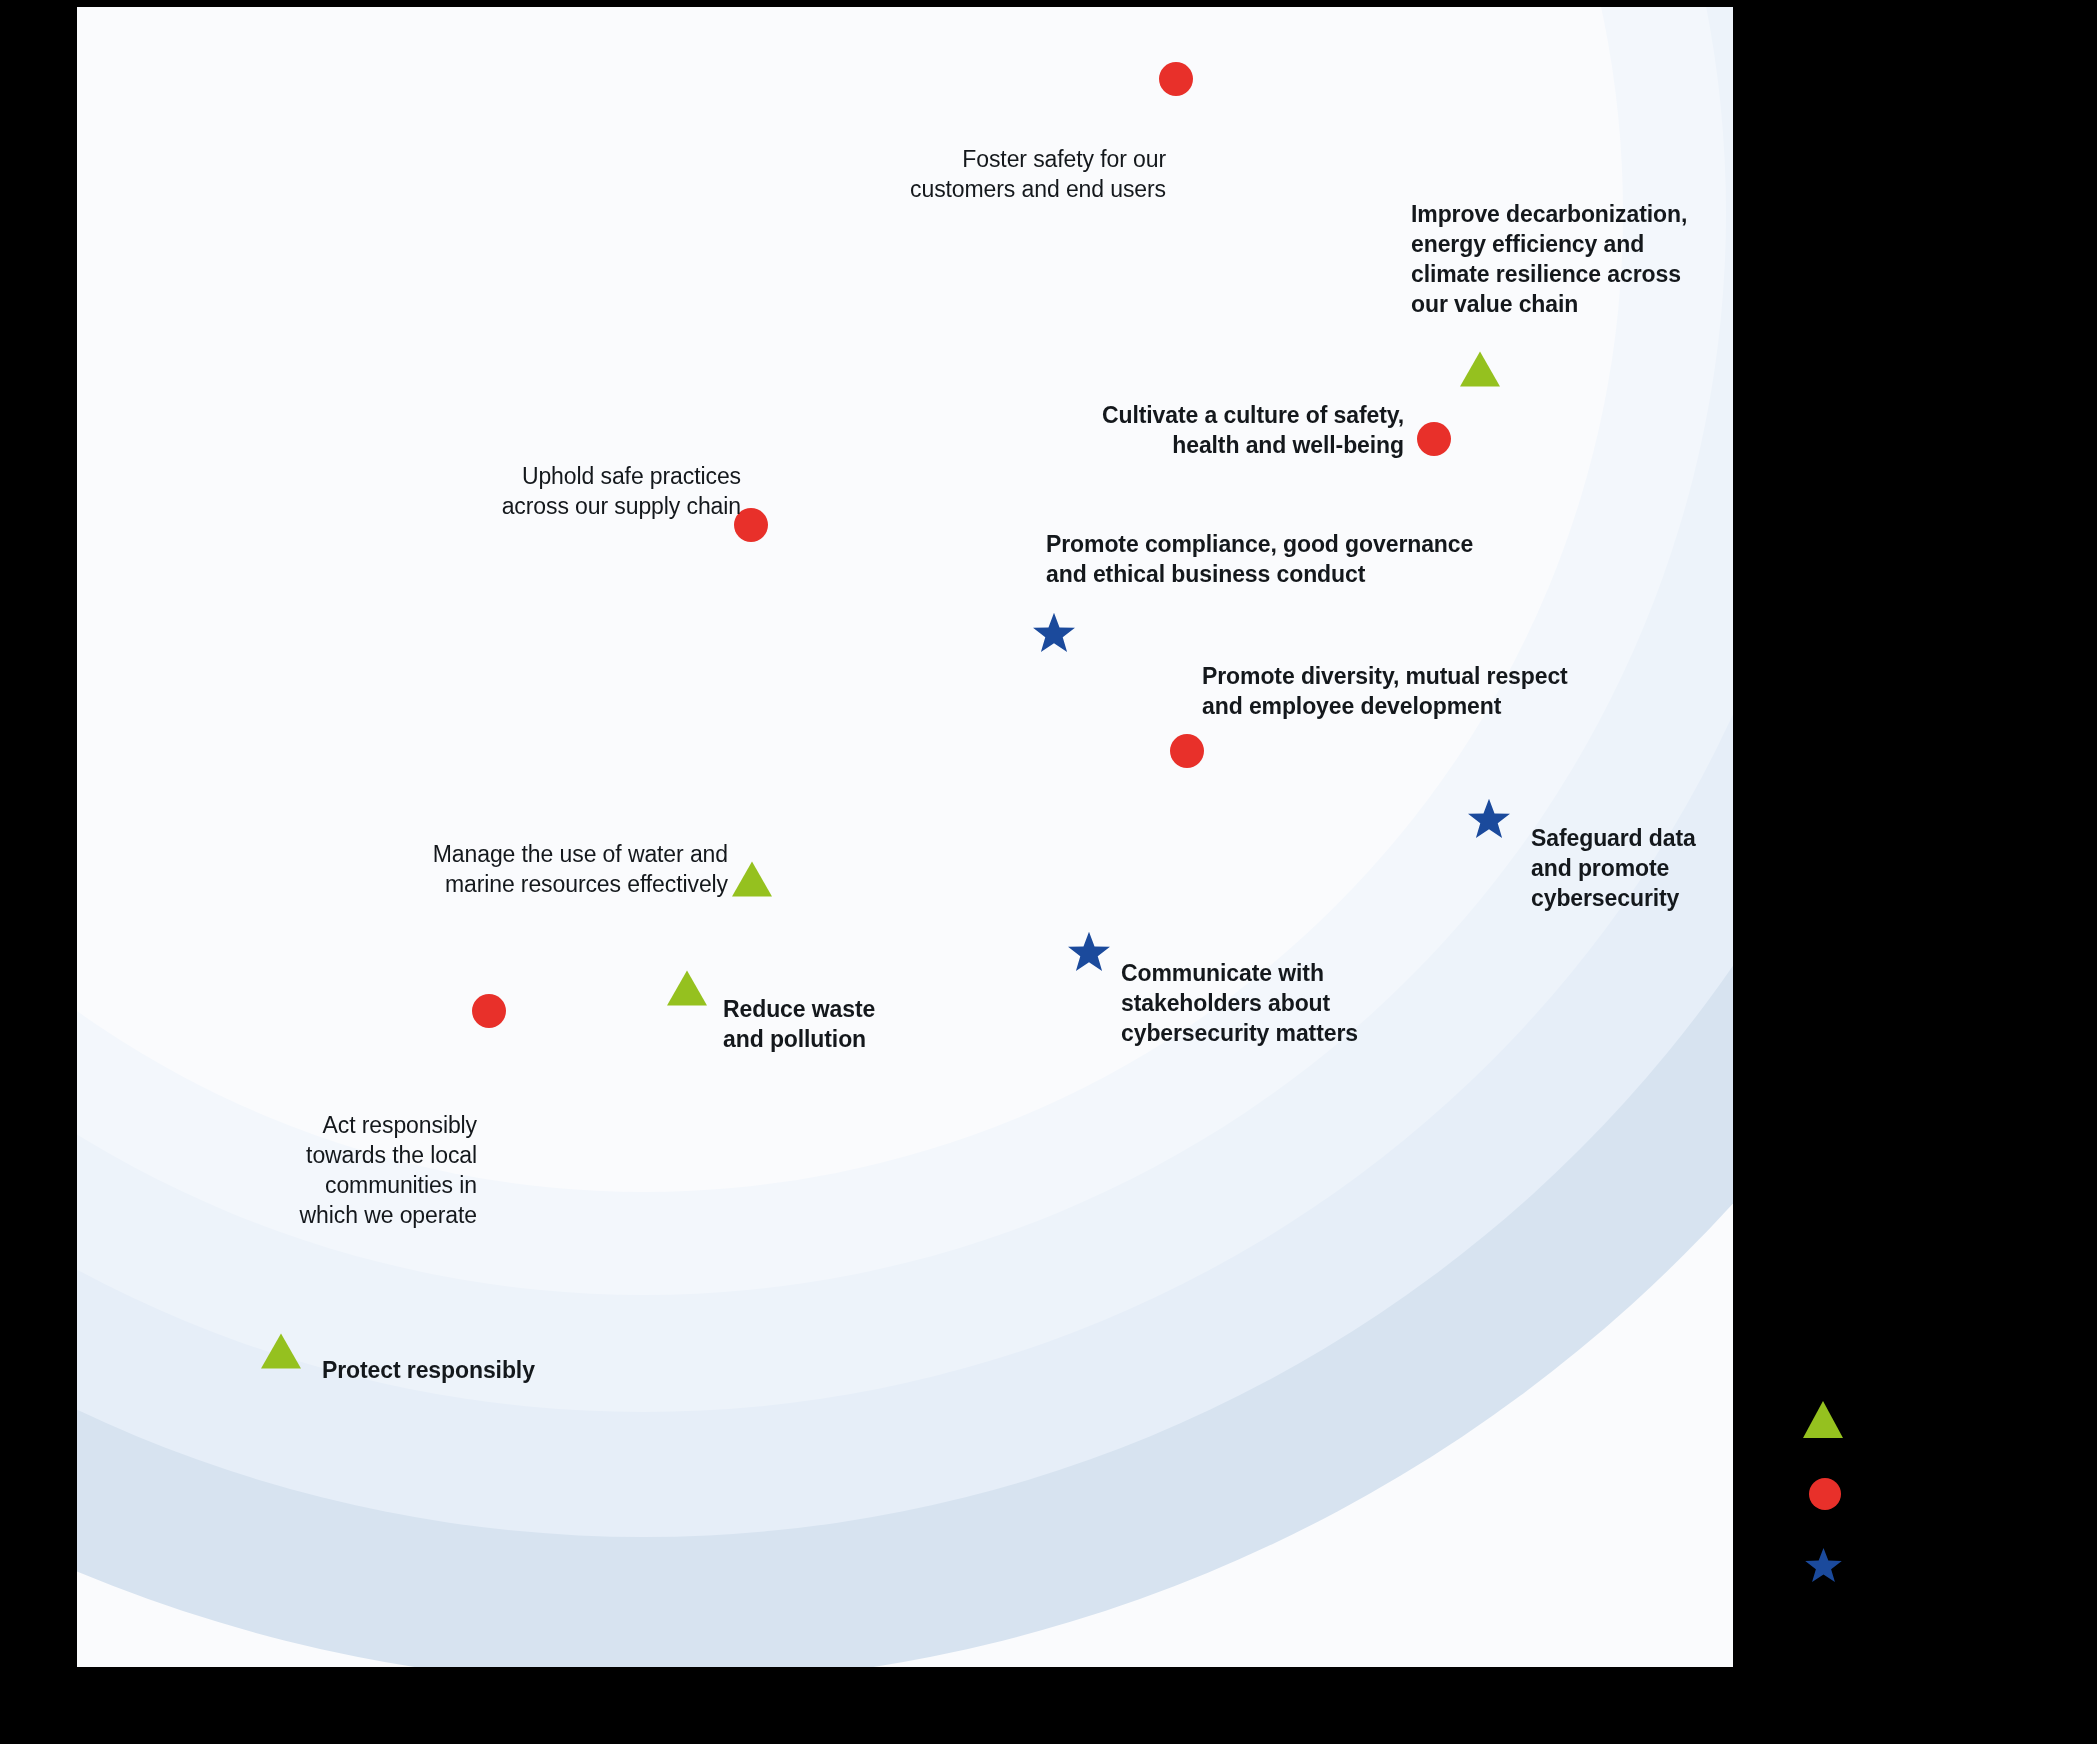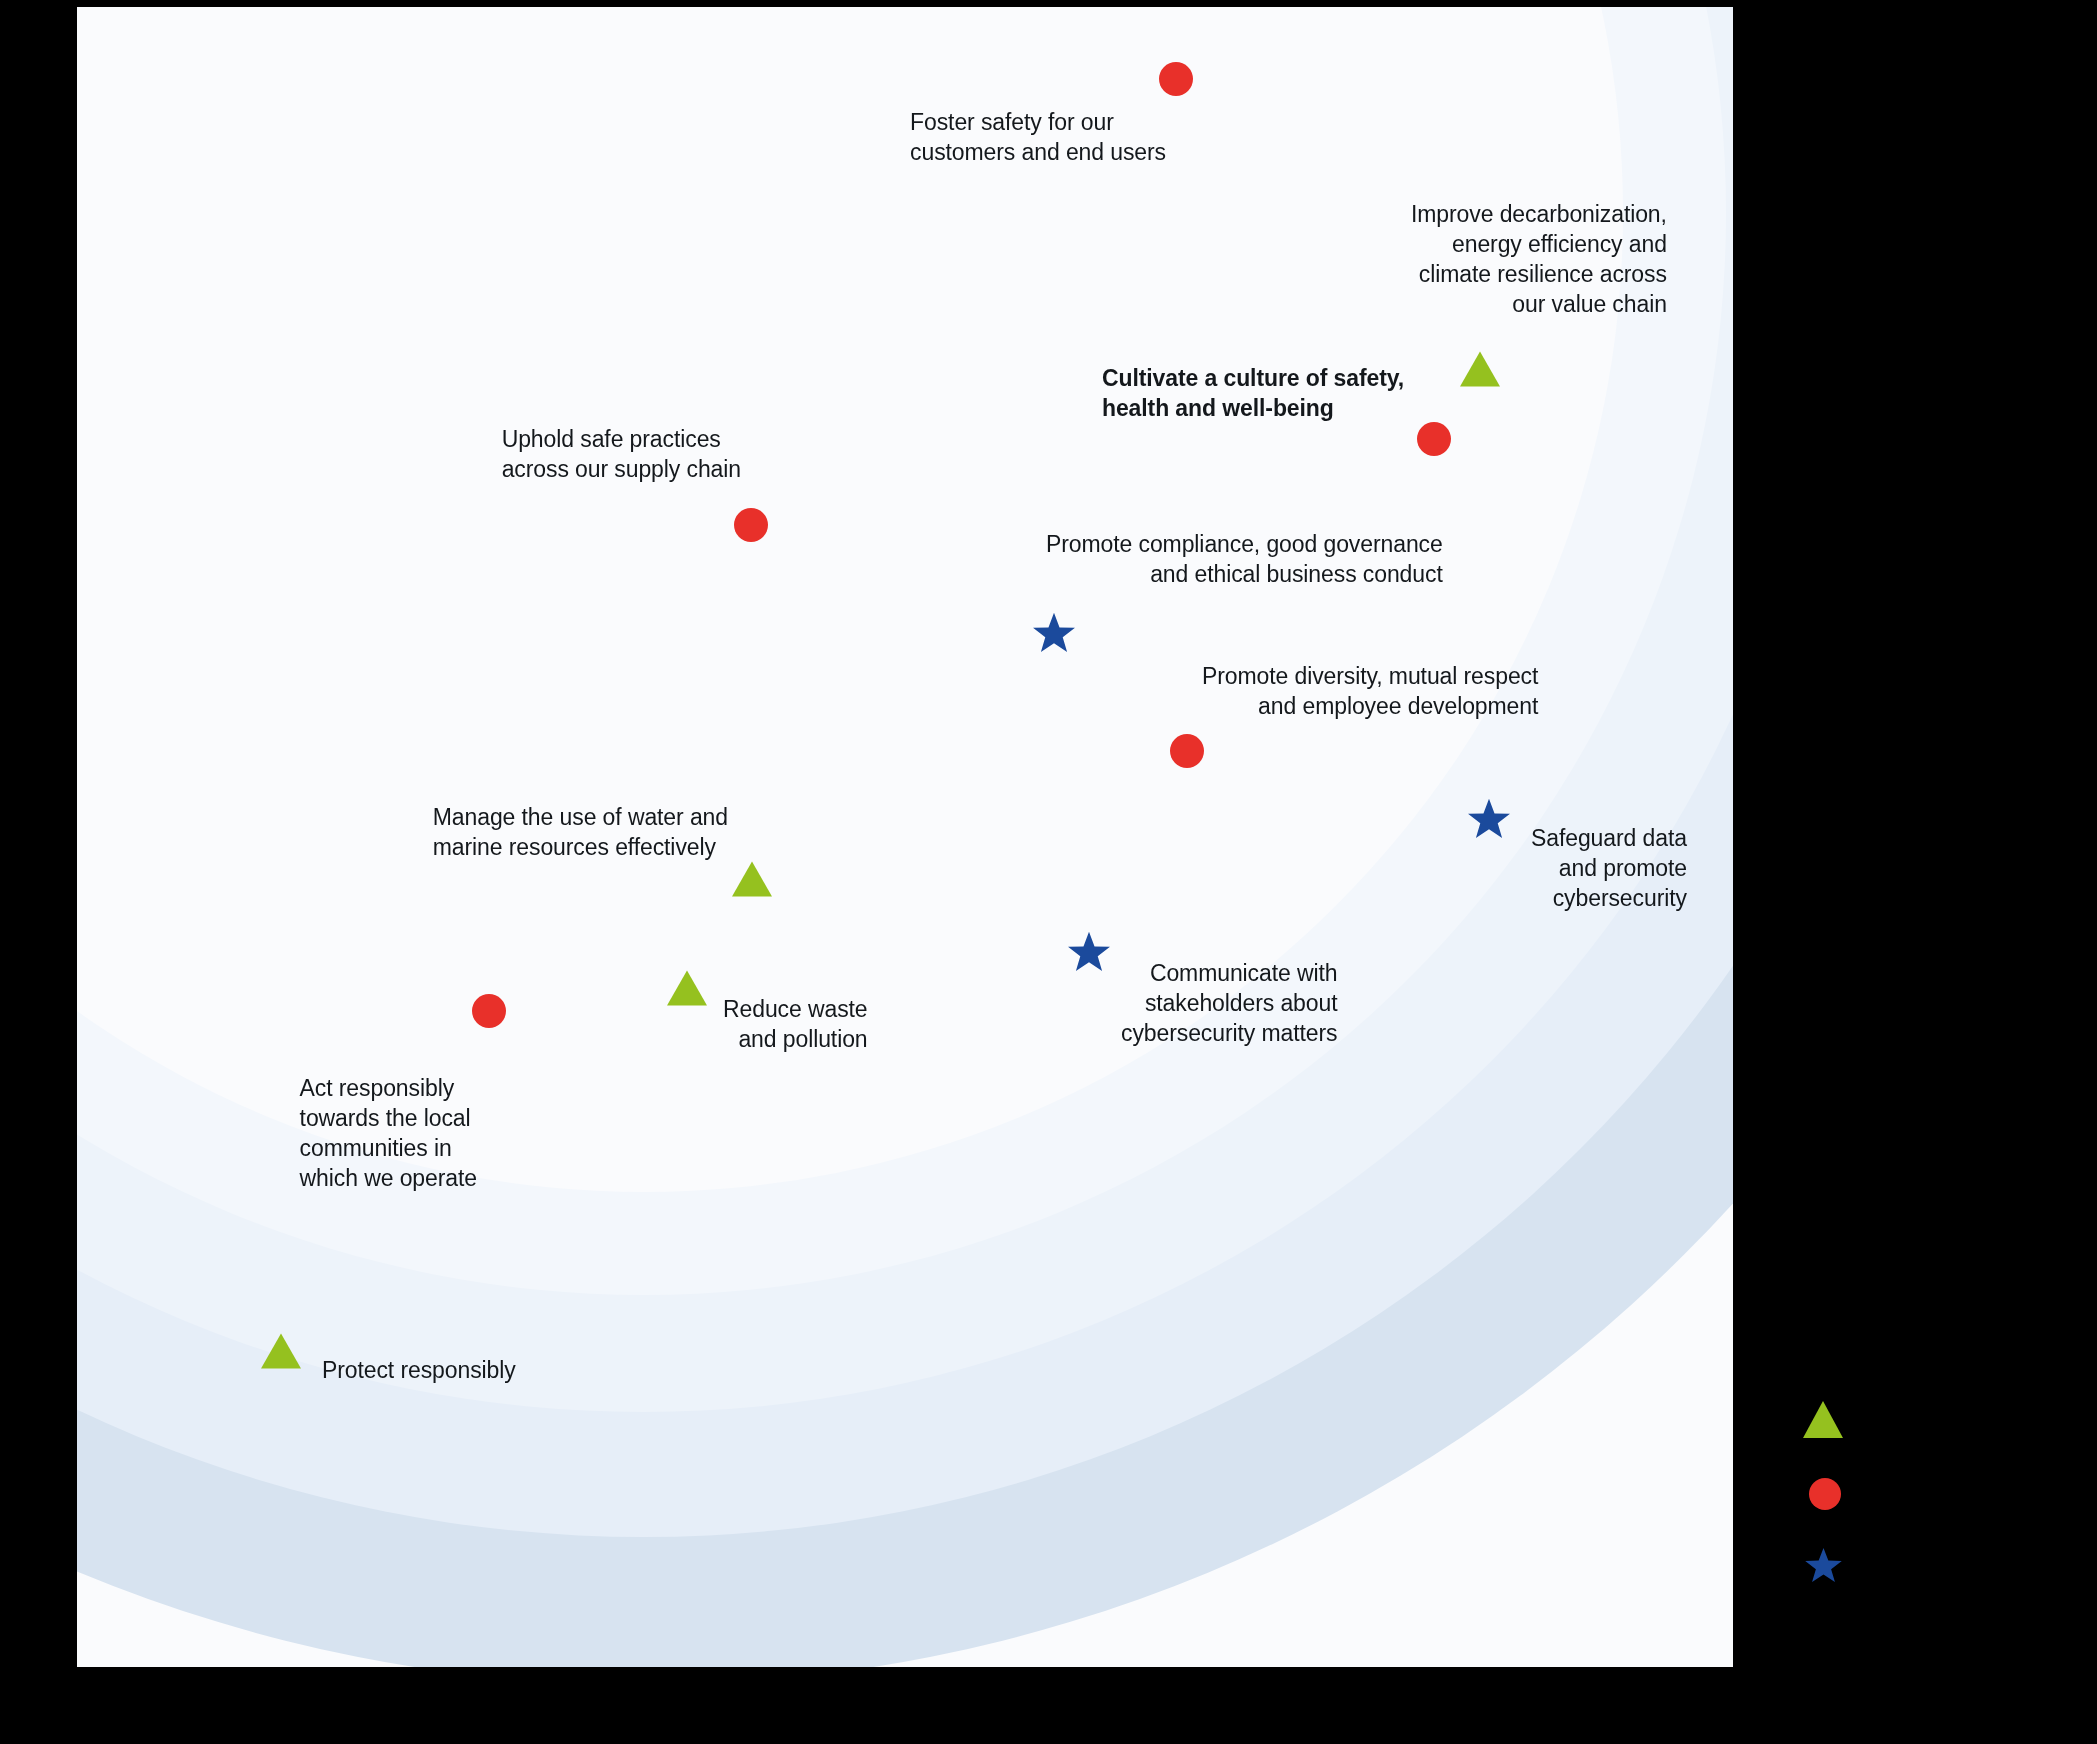--- a/index.html
+++ b/index.html
@@ -57,22 +57,22 @@
 
   
   .label {
     position: absolute;
     color: #14181c;
     font-size: 23px;
     line-height: 1.30;
     white-space: pre-line;
     letter-spacing: -0.1px;
   }
-  .label.right  { text-align: left; transform: translate(-100%, 0); }
-  .label.left   { text-align: right; }
+  .label.right  { text-align: right; transform: translate(-100%, 0); margin-top: 37px; }
+  .label.left   { text-align: left; font-weight: bold; }
 
   
   #legend {
     position: absolute;
     left: 1803px;
     top: 1398px;
     width: 265px;
     height: 221px;
   }
   .legend-row {

